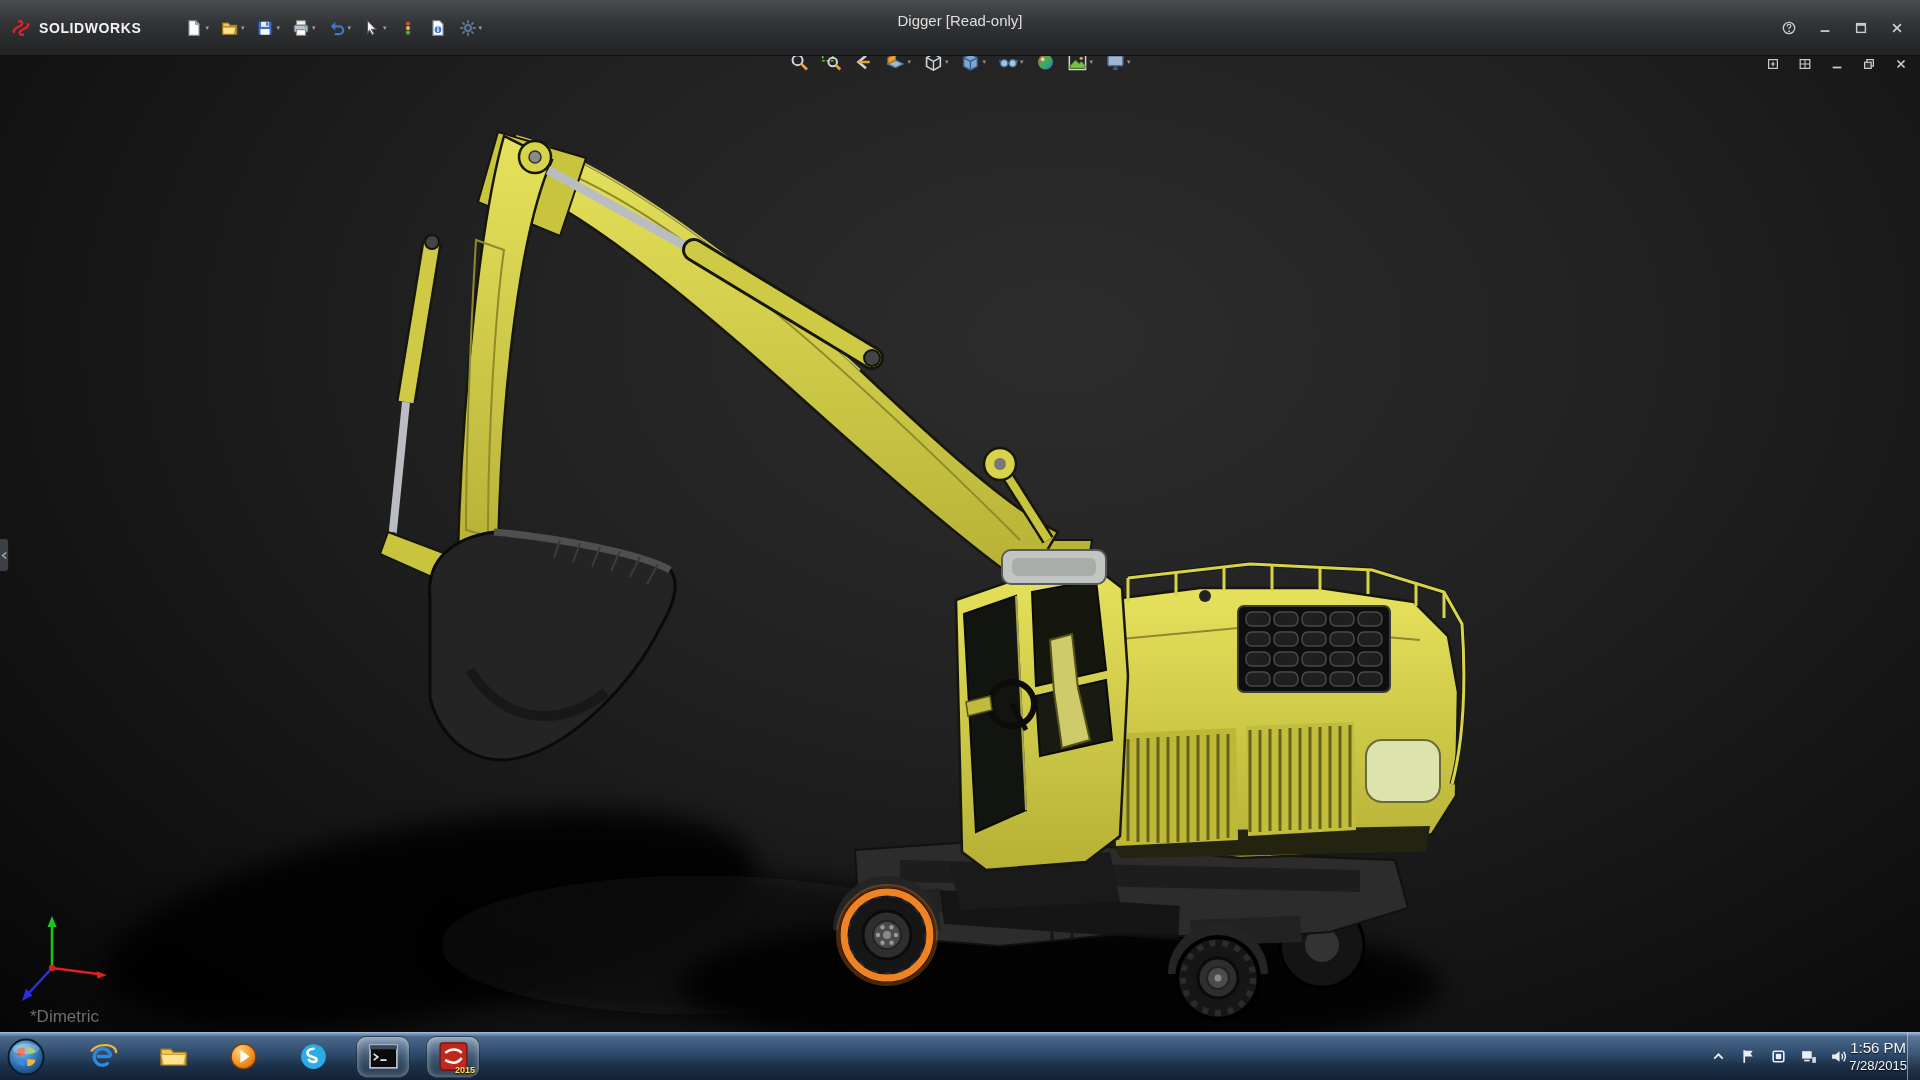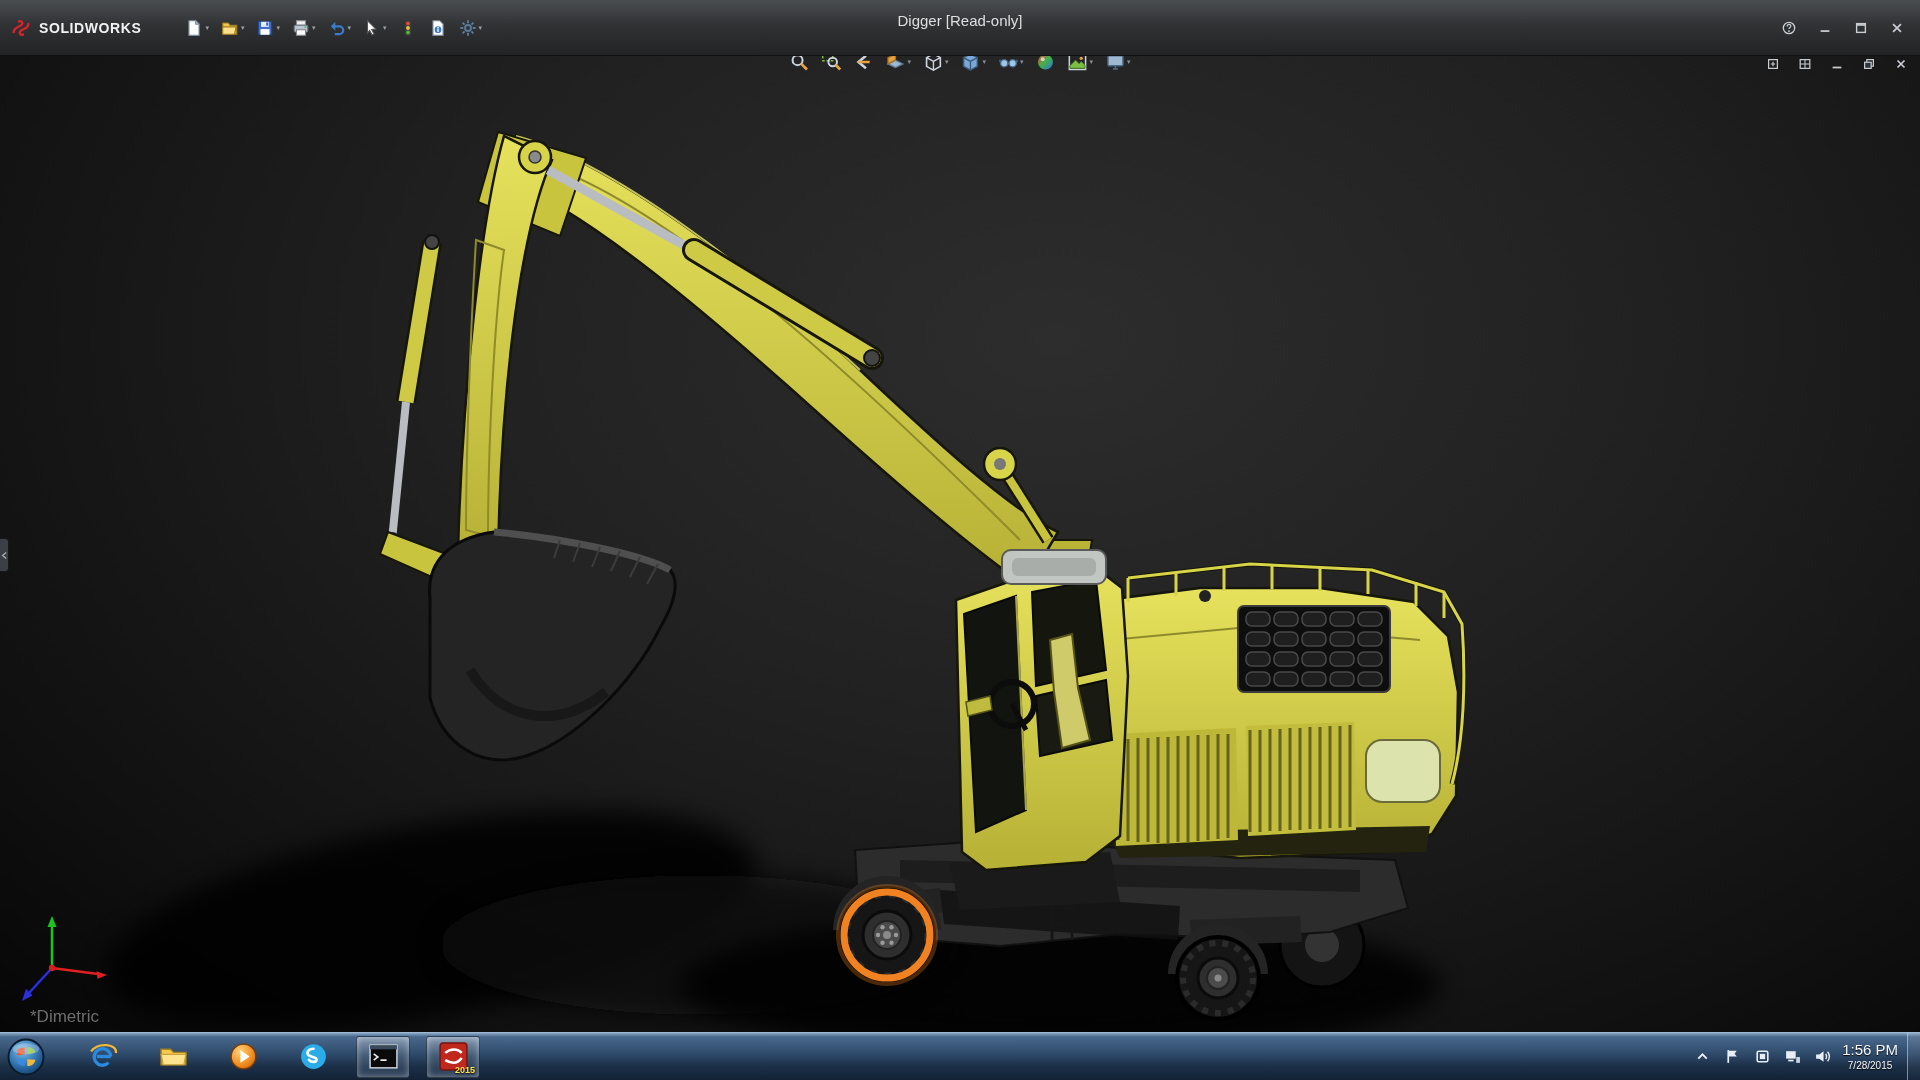--- a/index.html
+++ b/index.html
@@ -28,30 +28,30 @@
 .docctl .tool svg{width:14px;height:14px}
 .collapse-tab{position:absolute;left:0;top:498px;width:9px;height:34px;background:#3c4046;border:1px solid #15171a;border-left:none;border-radius:0 4px 4px 0;display:flex;align-items:center;justify-content:center;z-index:5}
 .collapse-tab svg{width:6px;height:9px}
 .orient-label{position:absolute;left:30px;bottom:5px;color:#6e6e6e;font-size:17px;z-index:4}
 
 
 .taskbar{position:absolute;bottom:0;left:0;width:100%;height:48px;background:linear-gradient(180deg,#8aa8c6 0%,#49688c 8%,#2e4a6a 45%,#1c3048 70%,#122236 100%);border-top:1px solid #9cb8d6;display:flex;align-items:center;z-index:40}
 .start-button{width:52px;height:48px;display:flex;align-items:center;justify-content:center}
 .start-button svg{width:40px;height:40px}
 .tb-apps{display:flex;align-items:center;gap:16px;margin-left:24px;height:48px}
-.tb-app{position:relative;width:54px;height:42px;display:flex;align-items:center;justify-content:center;border-radius:3px}
+.tb-app{position:relative;width:54px;height:42px;display:flex;align-items:center;justify-content:center;border-radius:10px}
 .tb-app svg{width:33px;height:33px}
 .tb-app.active{background:linear-gradient(180deg,rgba(255,255,255,.34),rgba(255,255,255,.12) 45%,rgba(130,170,210,.18));border:1px solid rgba(10,20,30,.55);box-shadow:inset 0 0 7px rgba(255,255,255,.45)}
 .badge{position:absolute;right:4px;bottom:2px;font-size:9px;font-weight:bold;color:#ffe14a;text-shadow:0 1px 2px #000}
 .tray{margin-left:auto;display:flex;align-items:center;gap:8px;height:48px}
 .tray .tool{width:22px}
 .tray .tool svg{width:17px;height:17px}
-.clock{display:flex;flex-direction:column;align-items:center;justify-content:center;color:#f4f8fc;margin:0 9px;text-shadow:0 1px 1px rgba(0,0,0,.9);line-height:1.25}
+.clock{display:flex;flex-direction:column;align-items:center;justify-content:center;color:#f4f8fc;margin:0 0;text-shadow:0 1px 1px rgba(0,0,0,.9);line-height:1.25}
 .clock-time{font-size:15px}
-.clock-date{font-size:10px}
+.clock-date{font-size:13px}
 .show-desktop{width:13px;height:48px;border-left:1px solid rgba(200,220,240,.55);background:linear-gradient(180deg,rgba(255,255,255,.10),rgba(255,255,255,.02))}
 [data-icon]{display:inline-flex;align-items:center;justify-content:center}
 </style>
 </head>
 <body>
 
 <div class="menubar">
   <div class="logo">
     <span data-icon="solidworks-logo-icon">
         <svg viewBox="0 0 24 24">

